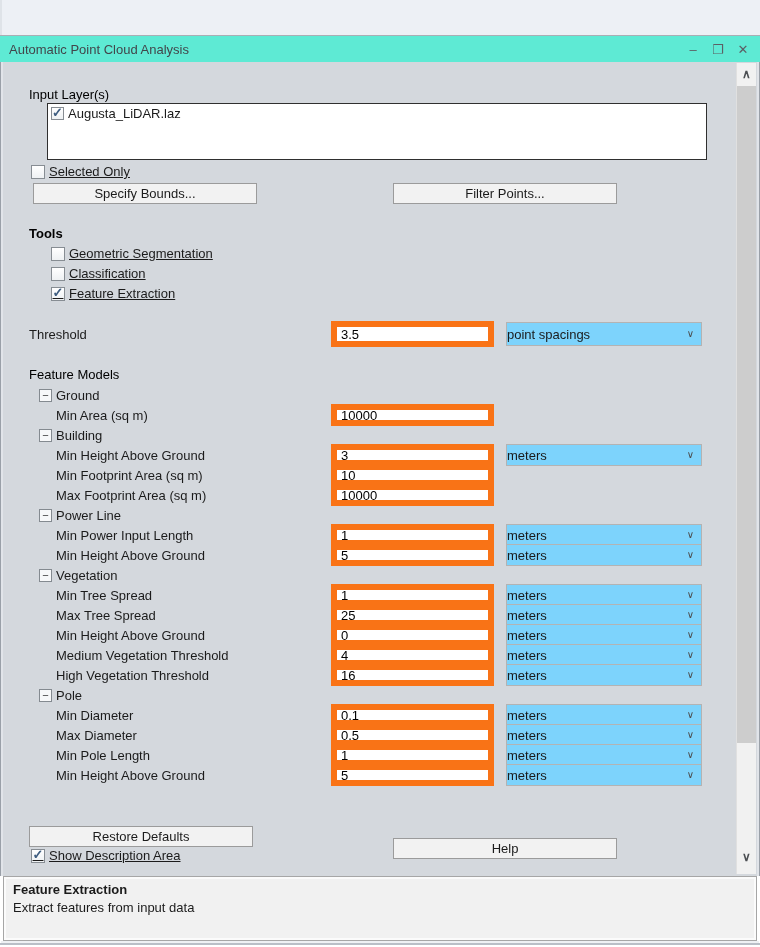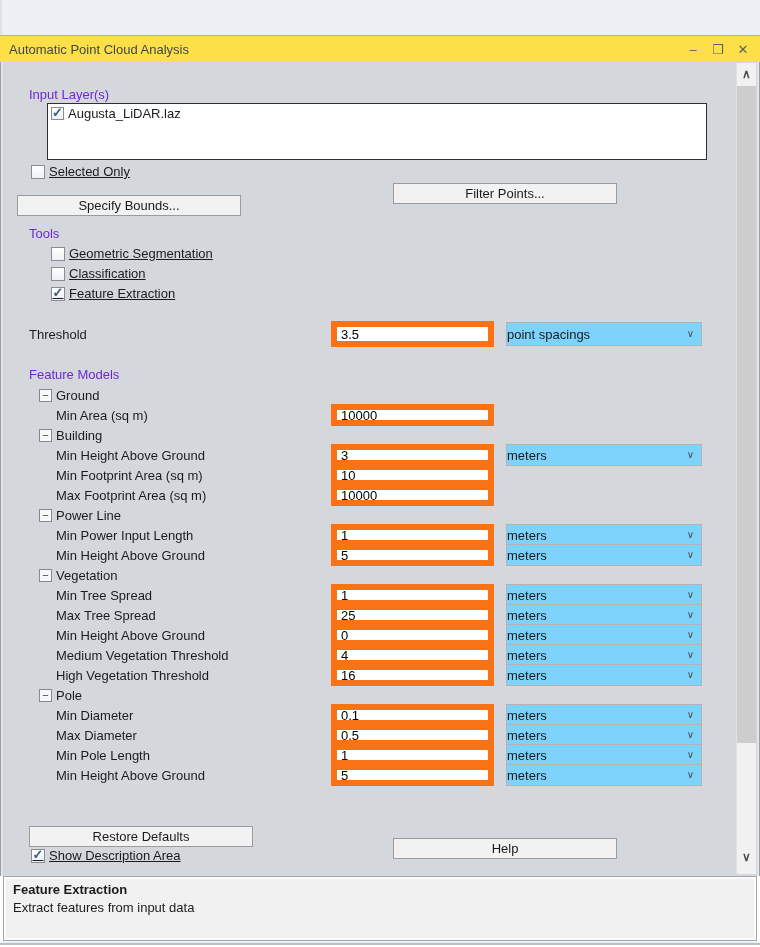--- a/index.html
+++ b/index.html
@@ -15,21 +15,21 @@
   }
   
   .top-strip {
     height: 35px;
     background: #edf0f5;
     border-left: 2px solid #dfe3e8;
   }
   
   .titlebar {
     height: 27px;
-    background: #fde047;
+    background: #5eead4;
     border-top: 1px solid #a9aeb4;
     display: flex;
     align-items: center;
     padding: 0 9px;
     color: #42464b;
   }
   .titlebar .controls {
     margin-left: auto;
     display: flex;
     gap: 9px;
@@ -45,21 +45,21 @@
   .dialog-body {
     position: relative;
     height: 814px;
     background: #d4d8dd;
     border-left: 1px solid #9aa0a8;
     border-right: 1px solid #9aa0a8;
     box-shadow: inset 2px 0 0 #e1e4e9, inset -2px 0 0 #e1e4e9;
     overflow: hidden;
   }
   .abs { position: absolute; }
-  .section-label { color: #6d28d9; }
+  .section-label { color: #000000; }
   
   .layer-listbox {
     left: 46px; top: 41px; width: 660px; height: 57px;
     background: #ffffff;
     border: 1px solid #2f2f2f;
     padding: 2px 3px;
   }
   .layer-item { display: flex; align-items: center; gap: 4px; }
   
   .checkbox {
@@ -191,24 +191,24 @@
         </span>
       <span>Augusta_LiDAR.laz</span>
     </div>
   </div>
 
   <div class="abs cb-row" style="left:30px; top:102px;">
     <span class="checkbox" data-checked="false"></span>
     <span>Selected Only</span>
   </div>
 
-  <button class="abs btn" style="left:16px; top:121px;margin-top:12px;">Specify Bounds...</button>
+  <button class="abs btn" style="left:32px; top:121px;">Specify Bounds...</button>
   <button class="abs btn" style="left:392px; top:121px;">Filter Points...</button>
 
-  <div class="abs section-label" style="left:28px; top:164px;">Tools</div>
+  <div class="abs section-label" style="left:28px; top:164px;font-weight:bold;">Tools</div>
 
   <div class="abs cb-row" style="left:50px; top:184px;">
     <span class="checkbox" data-checked="false"></span>
     <span>Geometric Segmentation</span>
   </div>
   <div class="abs cb-row" style="left:50px; top:204px;">
     <span class="checkbox" data-checked="false"></span>
     <span>Classification</span>
   </div>
   <div class="abs cb-row" style="left:50px; top:224px;">

